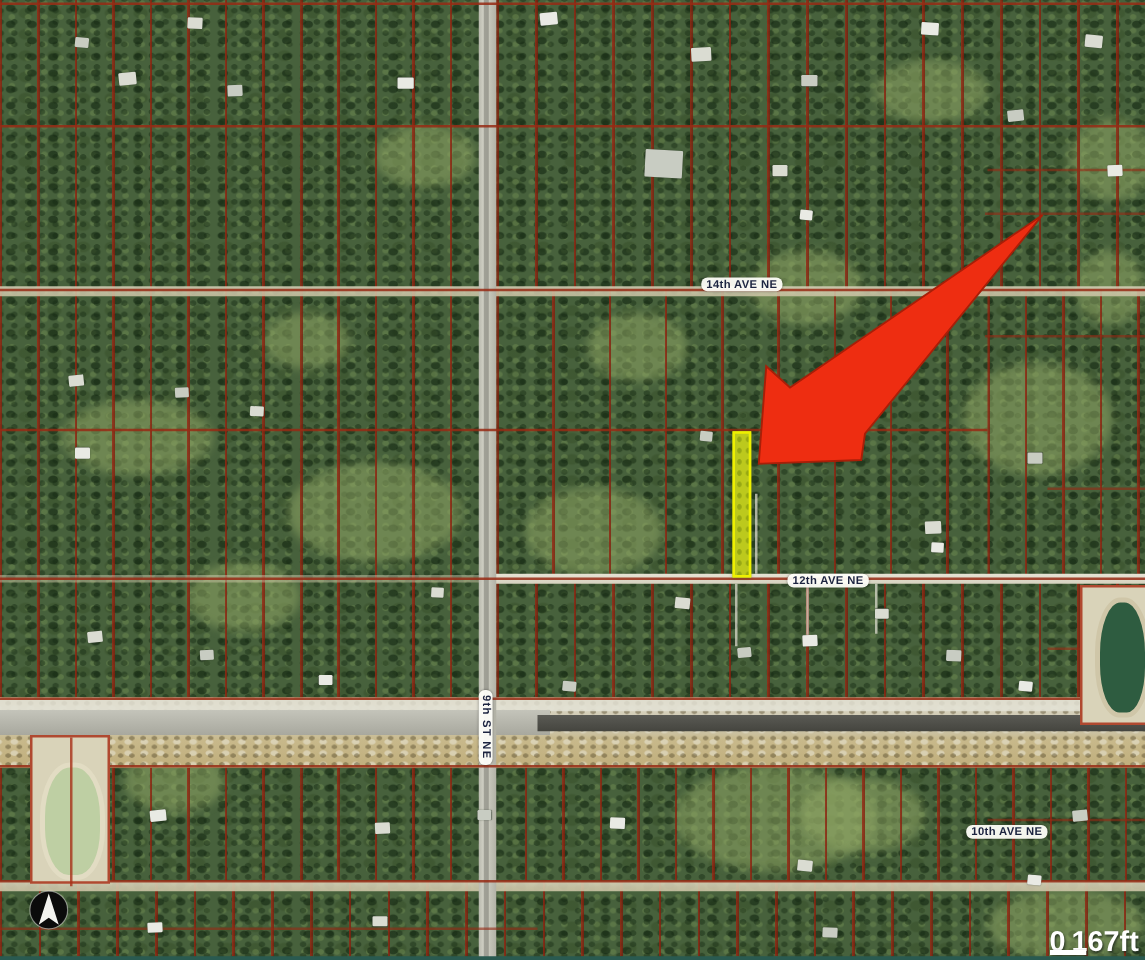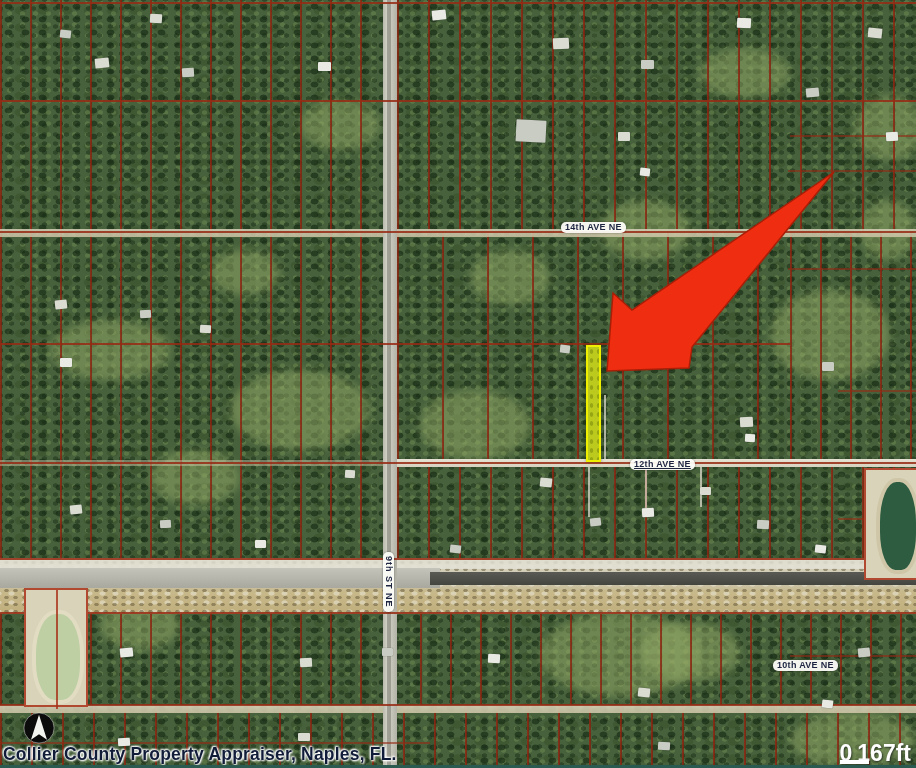--- a/index.html
+++ b/index.html
@@ -213,34 +213,33 @@
       <div class="house" style="left: 858px; top: 648px; width: 12px; height: 9px; background: rgb(200, 204, 194); transform: rotate(-6deg);"></div>
       <div class="house" style="left: 118px; top: 738px; width: 12px; height: 8px; background: rgb(233, 234, 228); transform: rotate(-3deg);"></div>
       <div class="house" style="left: 298px; top: 733px; width: 12px; height: 8px; background: rgb(218, 220, 210); transform: rotate(0deg);"></div>
       <div class="house" style="left: 658px; top: 742px; width: 12px; height: 8px; background: rgb(200, 204, 194); transform: rotate(3deg);"></div>
       <div class="house" style="left: 822px; top: 700px; width: 11px; height: 8px; background: rgb(233, 234, 228); transform: rotate(6deg);"></div>
     </div>
 
   <div class="highlight" style="left:586px;top:345px;width:15px;height:117px;"></div>
 
   <div class="pill" style="left:561px;top:222px;">14th AVE NE</div>
-  <div class="pill" style="left:630px;top:459px;text-decoration:underline;">12th AVE NE</div>
+  <div class="pill" style="left:630px;top:459px;">12th AVE NE</div>
   <div class="pill" style="left:773px;top:660px;">10th AVE NE</div>
   <div class="pill vertical" style="left:383px;top:552px;">9th ST NE</div>
 
   <svg class="arrow-svg" width="916" height="768" viewBox="0 0 916 768">
     <polygon points="607,371 613,293 632,310 834,172 692,347 689,368" style="fill:var(--arrow,#ee2d11);stroke:var(--arrow-edge,#a81f08);stroke-width:1.5"></polygon>
   </svg>
 
   <svg style="left:22px;top:711px;" width="34" height="34" viewBox="0 0 36 36">
     <circle cx="18" cy="18" r="16" fill="#0b0b0b" stroke="rgba(240,240,235,.5)" stroke-width="1"></circle>
     <polygon points="18,4 26.5,30.5 18,24.5 9.5,30.5" fill="#f2f2ee"></polygon>
   </svg>
 
-  <div class="attribution">Collier County Property Appraiser, Naples, FL.</div>
   <div class="scalebar">
     <span style="position:static;">0</span>
     <span class="bar"></span>
     <span style="position:static;">167ft</span>
   </div>
 
   <div class="bottom-strip"></div>
 </div>
 
 </body></html>

